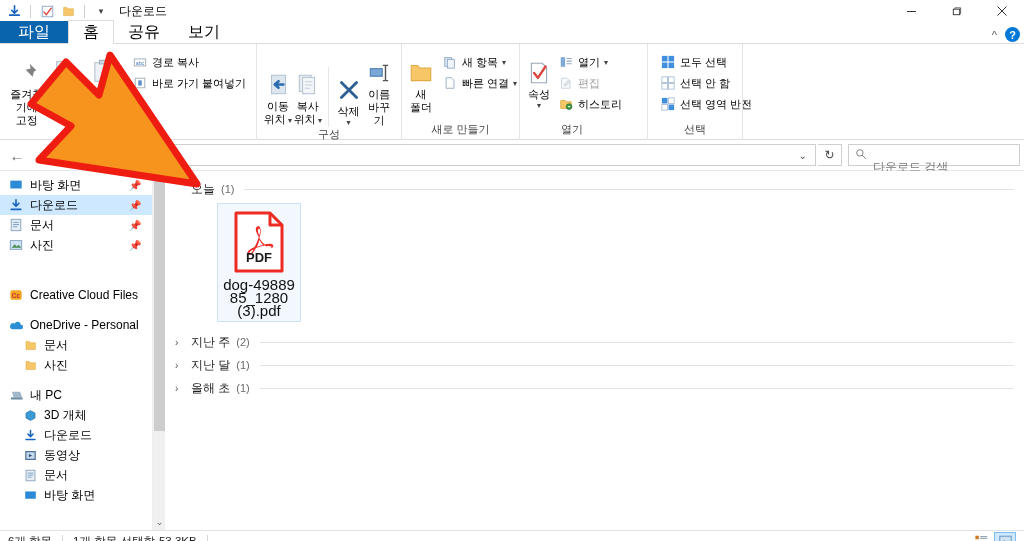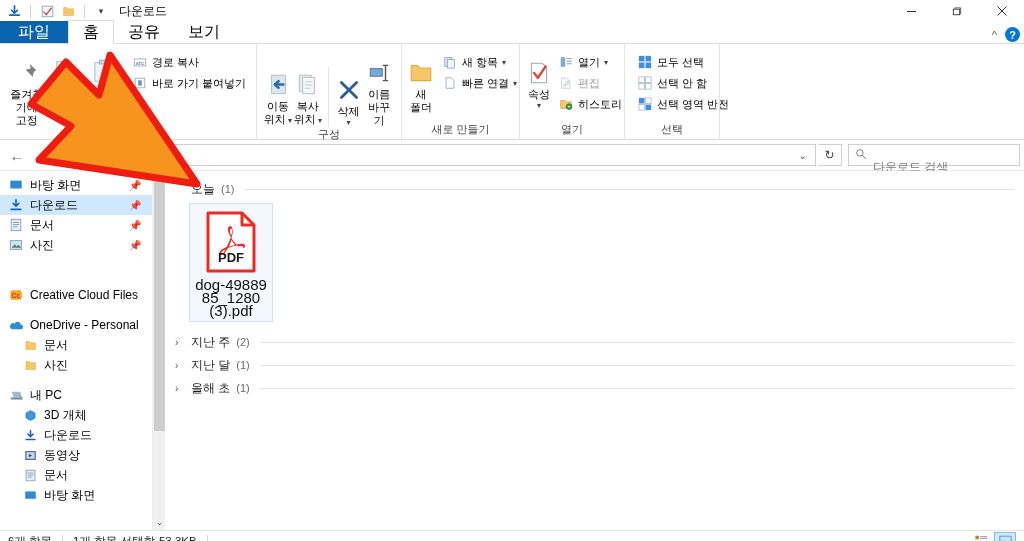--- a/index.html
+++ b/index.html
@@ -98,21 +98,21 @@
   .content { flex: 1; background: #fff; position: relative; padding: 6px 10px 0 10px; overflow: hidden; }
   .grouphdr { display: flex; align-items: center; gap: 6px; height: 20px; margin-top: 2px; }
   .grouphdr .gchev { font-size: 10px; color: #555; width: 10px; }
   .grouphdr .gname { font-size: 12px; color: #1a1a1a; }
   .grouphdr .gcount { font-size: 11px; color: #6b6b6b; }
   .grouphdr .gline { flex: 1; height: 1px; background: #e2e2e2; margin-left: 4px; }
 
   .tiles { display: flex; flex-wrap: wrap; padding: 4px 0 0 14px; }
   .tile { width: 84px; padding: 4px 2px 4px 2px; display: flex; flex-direction: column;
           align-items: center; }
-  .tile.sel { background: #f2f8fd; border: 1px solid #cce3f7; }
+  .tile.sel { background: #f2f8fd; border: 1px solid #cce3f7; margin-left: 28px; }
   .tile .ticon { height: 68px; display: flex; align-items: center; justify-content: center; }
   .tile .tname { font-size: 15px; color: #111; text-align: center; line-height: 13px;
                  word-break: break-all; margin-top: 2px; }
 
   
   .status { height: 21px; border-top: 1px solid #e3e3e3; display: flex; align-items: center;
             background: #fff; font-size: 11.5px; color: #1a1a1a; padding-left: 8px; gap: 0; }
   .status .seg { padding-right: 10px; }
   .status .divider { width: 1px; height: 13px; background: #d6d6d6; margin-right: 10px; }
   .viewbtns { margin-left: auto; display: flex; gap: 2px; padding-right: 8px; }
@@ -363,21 +363,21 @@
                   <path d="M10.2 11h2.6" stroke="#fff" stroke-width="1.2"></path>
                 </svg>
             </span>
             <span>히스토리</span>
           </div>
         </div>
       </div>
       <div class="rgroup-label">열기</div>
     </div>
 
-    <div class="rgroup" style="width:95px;">
+    <div class="rgroup" style="width:95px;margin-left:23px;">
       <div class="rgroup-body">
         <div class="smallcol" style="margin-left:2px;">
           <div class="smallbtn">
             <span class="sico">
               <svg width="14" height="14" viewBox="0 0 16 16">
                   <rect x="1" y="1" width="6.4" height="6.4" fill="#3f8fdc"></rect>
                   <rect x="8.6" y="1" width="6.4" height="6.4" fill="#3f8fdc"></rect>
                   <rect x="1" y="8.6" width="6.4" height="6.4" fill="#3f8fdc"></rect>
                   <rect x="8.6" y="8.6" width="6.4" height="6.4" fill="#3f8fdc"></rect>
                 </svg>

